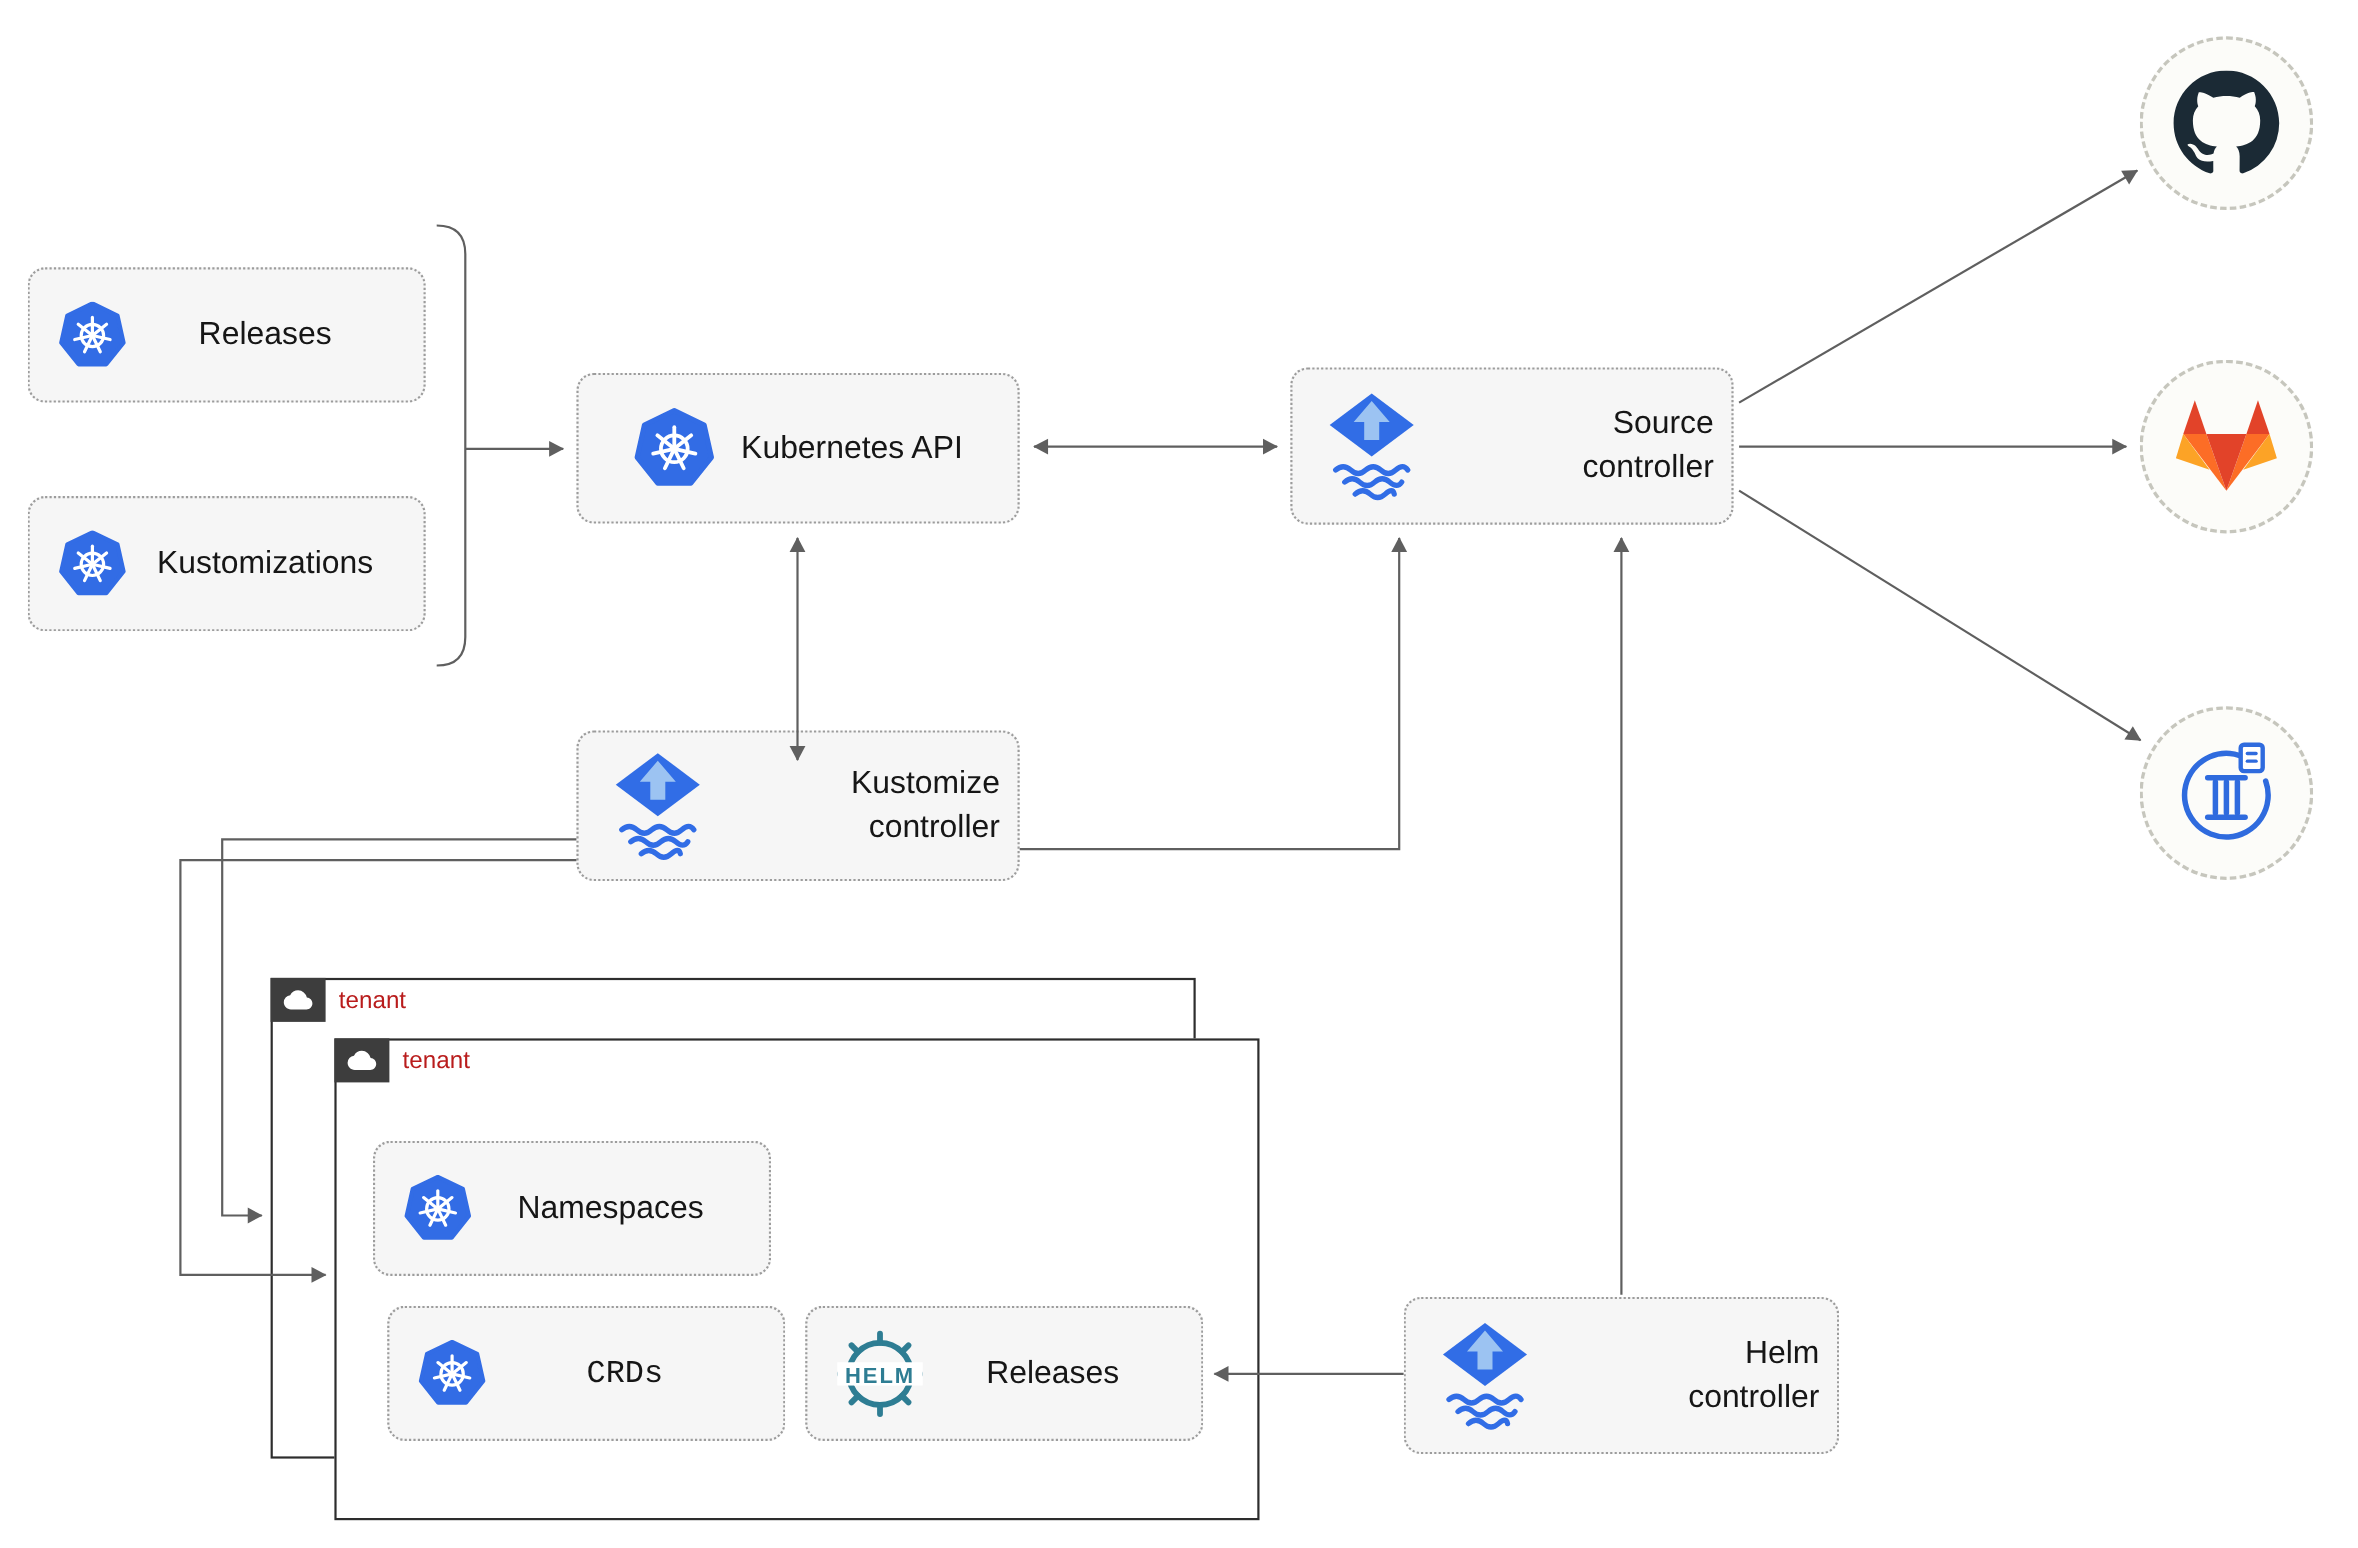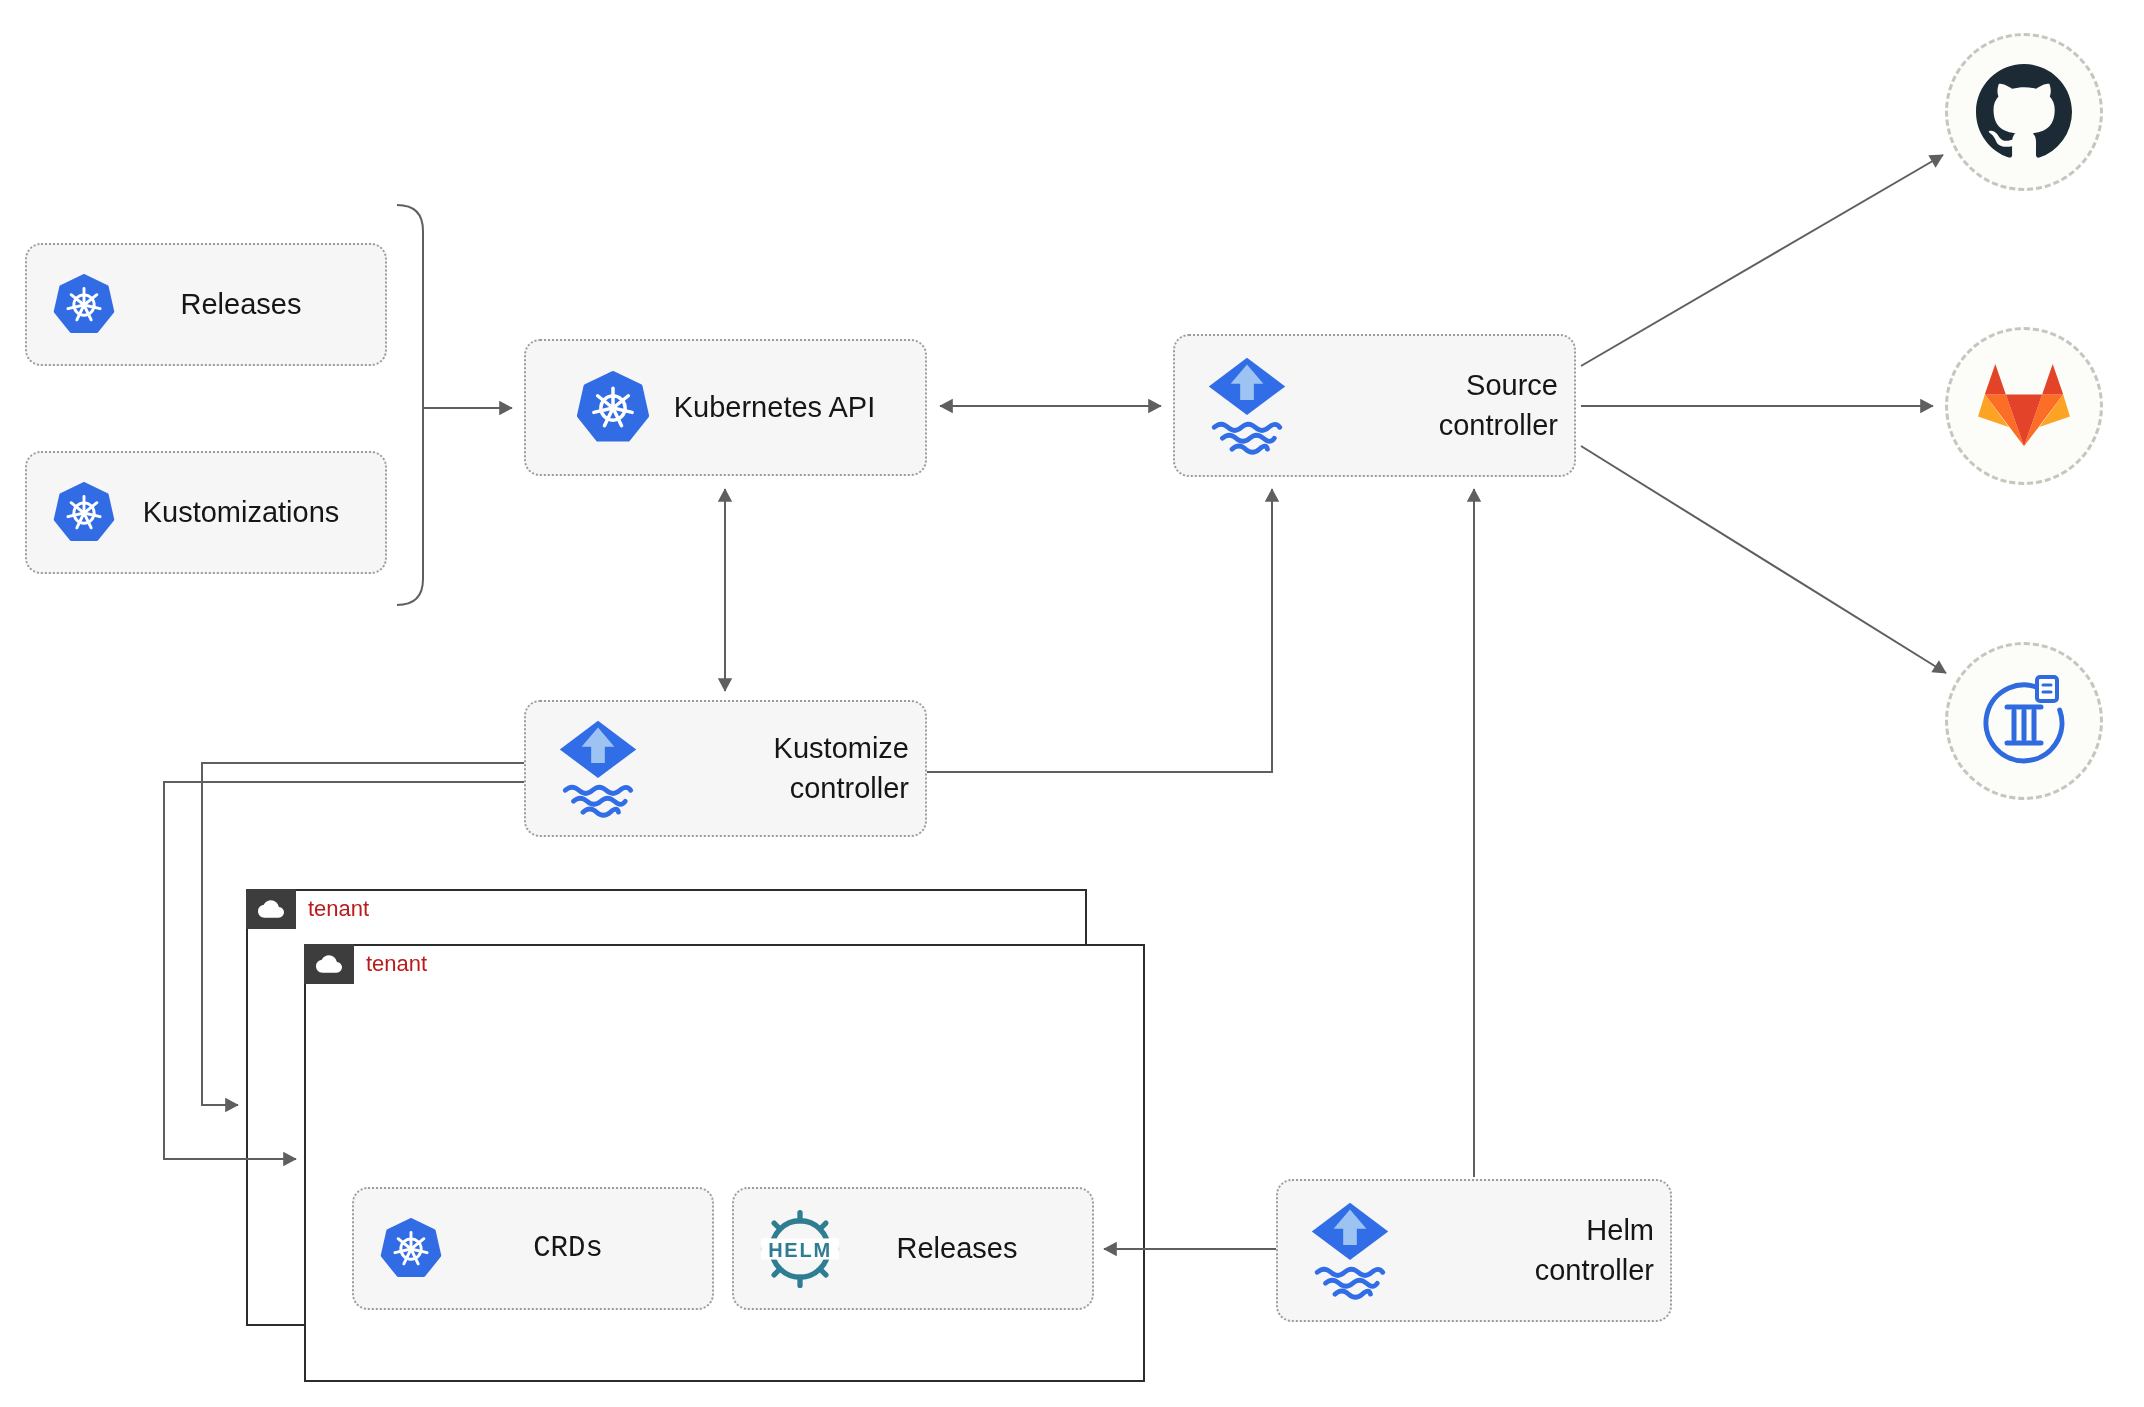--- a/index.html
+++ b/index.html
@@ -12,21 +12,21 @@
         display:flex;align-items:center;box-sizing:border-box;}
   .node .label{font-size:29px;flex:1;text-align:center;line-height:1.3;}
   .node .label2{font-size:29px;flex:1;text-align:right;line-height:1.35;}
   .icw{flex:0 0 auto;display:flex;align-items:center;justify-content:center;}
 
   .sources        {left:25px;  top:243px;  width:362px; height:123px; padding:0 18px 0 26px;}
   .kustomizations {left:25px;  top:451px;  width:362px; height:123px; padding:0 18px 0 26px;}
   .api            {left:524px; top:339px;  width:403px; height:137px; padding:0 26px; justify-content:center; gap:24px;}
   .api .label{flex:0 0 auto;}
   .sourcectl      {left:1173px;top:334px;  width:403px; height:143px; padding:0 16px 0 28px;}
-  .kustomizectl   {left:524px; top:700px;  width:403px; height:137px; padding:0 16px 0 28px;}
+  .kustomizectl   {left:524px; top:664px;  width:403px; height:137px; padding:0 16px 0 28px;}
   .helmctl        {left:1276px;top:1179px; width:396px; height:143px; padding:0 16px 0 28px;}
   .namespaces     {left:339px; top:1037px; width:362px; height:123px; padding:0 18px 0 26px;}
   .rbac           {left:732px; top:1037px; width:362px; height:123px; padding:0 18px 0 26px;}
   .crds           {left:352px; top:1187px; width:362px; height:123px; padding:0 18px 0 26px;font-family:Liberation Mono, monospace;}
   .releases       {left:732px; top:1187px; width:362px; height:123px; padding:0 18px 0 26px;}
 
   
   .tenant{position:absolute;background:#fff;border:2px solid var(--tenant-border,#2d2d2d);box-sizing:border-box;}
   .tenant-back {left:246px;top:889px;width:841px;height:437px;}
   .tenant-front{left:304px;top:944px;width:841px;height:438px;}
@@ -160,20 +160,28 @@
         <svg width="88" height="101">
           <use href="#flux"></use>
         </svg>
       </span>
     <span class="label2">
       <span>Helm</span><br>
       <span>controller</span>
     </span>
   </div>
 
+  <div class="node namespaces">
+    <span class="icw">
+        <svg width="62" height="62">
+          <use href="#k8s"></use>
+        </svg>
+      </span>
+    <span class="label">Namespaces</span>
+  </div>
 
 
   <div class="node crds">
     <span class="icw">
         <svg width="62" height="62">
           <use href="#k8s"></use>
         </svg>
       </span>
     <span class="label">CRDs</span>
   </div>

